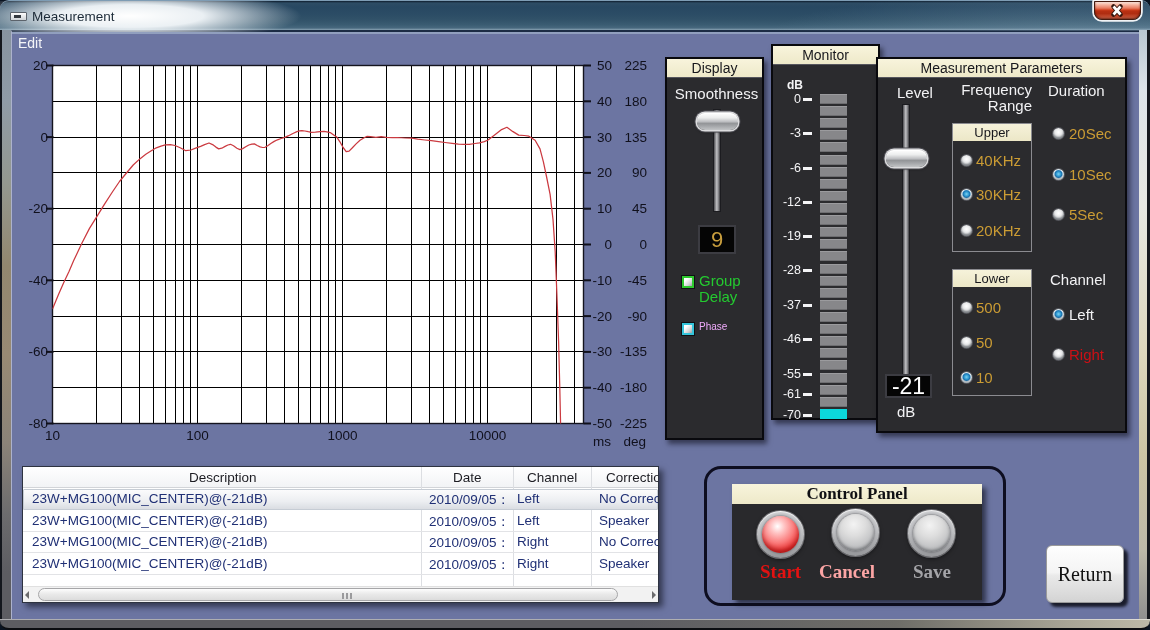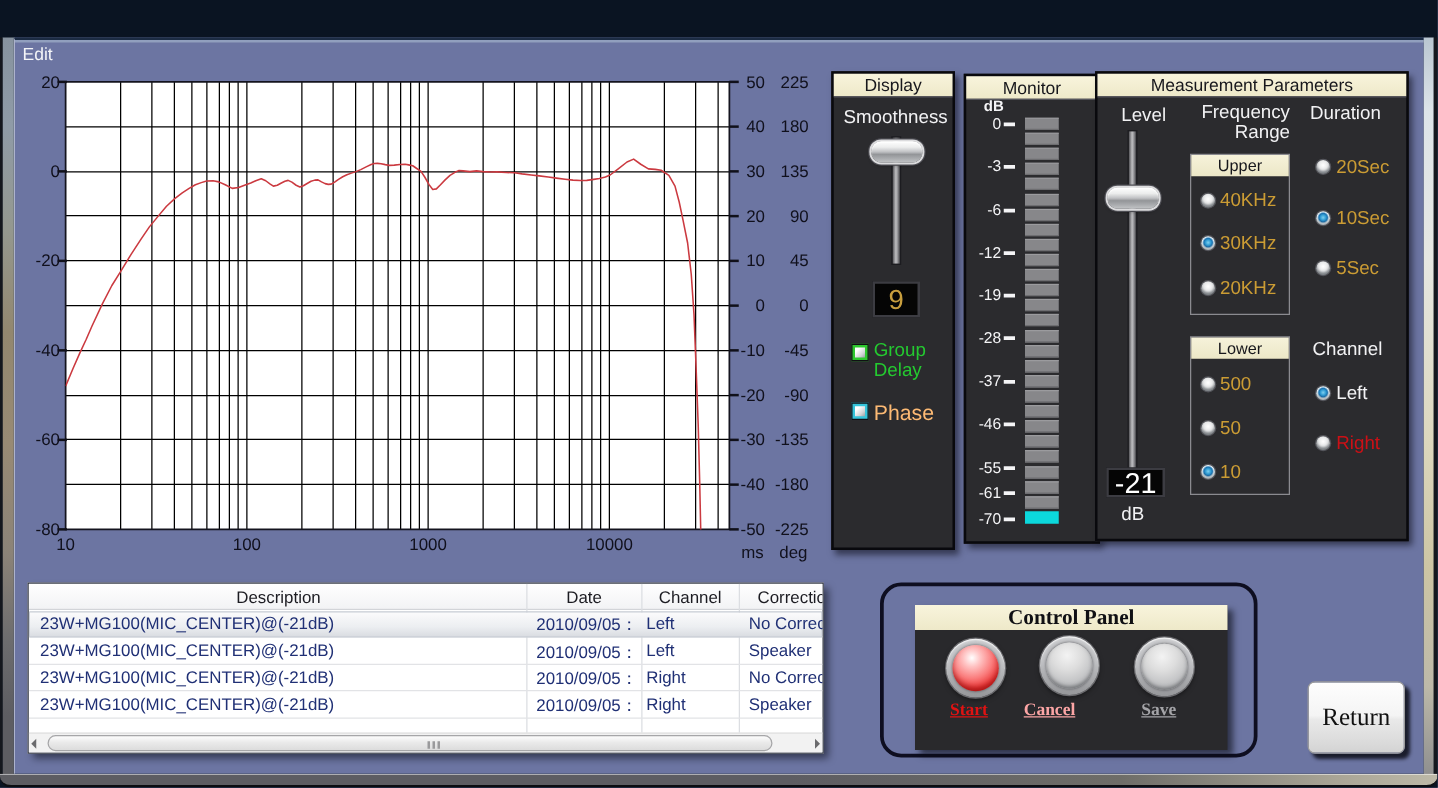--- a/index.html
+++ b/index.html
@@ -117,33 +117,45 @@
   font-family:"Liberation Serif",serif; font-weight:bold; font-size:17px;
   text-align:center; line-height:20px; }
 .rbtn { position:absolute; width:47px; height:47px; border-radius:50%;
   background:radial-gradient(circle at 50% 30%, #d9dadc 0%, #c2c3c6 55%, #98999c 78%, #8a8b8f 100%);
   box-shadow:0 0 0 1px #6a6a6e, 0 2px 4px rgba(0,0,0,0.5), inset 0 1px 1px rgba(255,255,255,0.8); }
 .rbtn .inner { position:absolute; left:5px; top:5px; width:37px; height:37px; border-radius:50%;
   background:radial-gradient(circle at 45% 28%, #f3f3f3 0%, #dddddd 35%, #c0c1c3 68%, #a0a2a5 100%);
   box-shadow:inset 0 -2px 3px rgba(60,62,66,0.5), 0 0 3px rgba(20,20,25,0.7); }
 .rbtn.red .inner { background:radial-gradient(circle at 42% 28%, #ffffff 0%, #ffc4c4 20%, #fa7c7c 48%, #ea3535 72%, #c51414 100%);
   box-shadow:inset 0 -3px 4px rgba(130,8,8,0.55), 0 0 3px rgba(20,20,25,0.7); }
-.blab { position:absolute; font-family:"Liberation Serif",serif; font-weight:bold; font-size:14px;text-decoration:underline; }
+.blab { position:absolute; font-family:"Liberation Serif",serif; font-weight:bold; font-size:19px; }
 
 #returnbtn { position:absolute; left:1046px; top:545px; width:78px; height:58px;
   background:linear-gradient(180deg,#fefefe 0%,#f4f4f4 47%,#e9e9e9 53%,#dbdbdb 85%,#d3d3d3 100%);
   border:1px solid #9a9a9a; border-radius:6px;
   box-shadow:4px 4px 3px rgba(8,10,18,0.82);
   color:#111111; font-family:"Liberation Serif",serif; font-size:20px;
   text-align:center; line-height:56px; }
 </style></head>
 <body>
 <div id="stage">
 
 <div id="client"></div>
+<div id="titlebar">
+      <div style="position:absolute;right:0;top:0;width:420px;height:30px;border-radius:0 9px 0 0;background:radial-gradient(ellipse 320px 46px at 85% 115%, rgba(150,180,200,0.34) 0%, rgba(150,180,200,0) 100%)"></div>
+      <div id="tglow"></div>
+ <div id="ticon"></div>
+      <div id="title">Measurement</div>
+ <div id="closebtn">
+        <svg width="45" height="17" viewBox="0 0 45 17" style="position:absolute;left:0;top:0">
+  <path d="M18.5 4.5 L25.5 12.5 M25.5 4.5 L18.5 12.5" stroke="#35180f" stroke-width="4.6" stroke-linecap="round"></path>
+  <path d="M18.5 4.5 L25.5 12.5 M25.5 4.5 L18.5 12.5" stroke="#ffffff" stroke-width="2.7" stroke-linecap="butt"></path>
+ </svg>
+      </div>
+</div>
 <div id="frameL"></div>
     <div id="frameR"></div>
     <div id="frameB"></div>
 <div id="menu">Edit</div>
 
 <svg class="chart" width="660" height="460" viewBox="0 0 660 460">
 <rect x="52.5" y="65.5" width="531.0" height="358.0" fill="#ffffff"></rect>
 <g stroke="#000000" stroke-width="1">
 <line x1="96.5" y1="65.5" x2="96.5" y2="423.5"></line>
 <line x1="121.5" y1="65.5" x2="121.5" y2="423.5"></line>
@@ -255,24 +267,24 @@
  <div class="strack" style="left:46px;top:50px;height:103px"></div>
  <div class="sknob" style="left:30px;top:54px"></div>
  <div class="valbox" style="left:31px;top:166px;width:38px;height:29px;font-size:22px;line-height:26px">9</div>
  <div class="chk" style="left:14px;top:216px;background:#2ec82e">
         <div class="chkin"></div>
       </div>
  <div style="position:absolute;left:32px;top:214px;color:#24ca30;font-size:15px;line-height:16px">Group<br>Delay</div>
  <div class="chk" style="left:14px;top:263px;background:#35c4da">
         <div class="chkin"></div>
       </div>
- <div style="position:absolute;left:32px;top:262px;color:#fdba74;font-size:17px">Phase</div>
-</div>
-
-<div class="panel" style="left:771px;top:59px;width:109px;height:376px">
+ <div style="position:absolute;left:32px;top:262px;color:#f0abfc;font-size:10px">Phase</div>
+</div>
+
+<div class="panel" style="left:771px;top:44px;width:109px;height:376px">
  <div class="ptitle">Monitor</div>
 </div>
 <div style="position:absolute;left:787px;top:78px;color:#f4f4f6;font-size:12px;font-weight:bold">dB</div>
 <div class="mlab" style="right:349px;top:91.5px">0</div>
 <div class="mdash" style="left:803px;top:97.5px"></div>
 <div class="mlab" style="right:349px;top:125.7px">-3</div>
 <div class="mdash" style="left:803px;top:131.7px"></div>
 <div class="mlab" style="right:349px;top:160.5px">-6</div>
 <div class="mdash" style="left:803px;top:166.5px"></div>
 <div class="mlab" style="right:349px;top:194.8px">-12</div>

